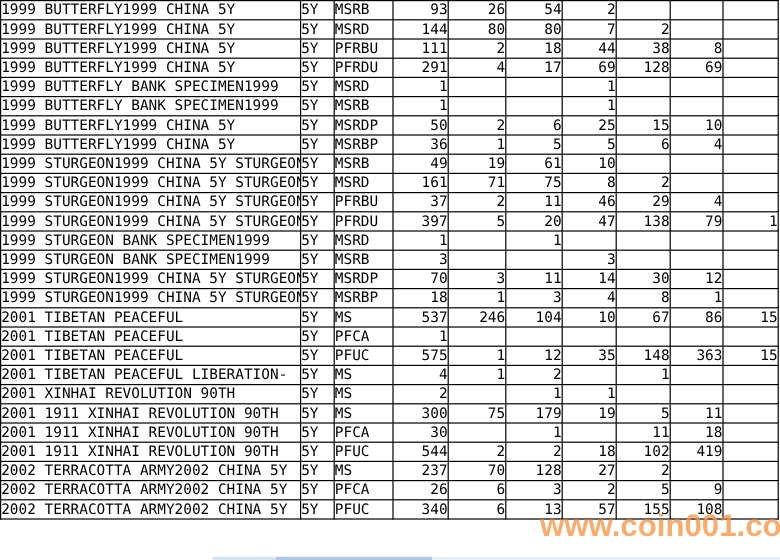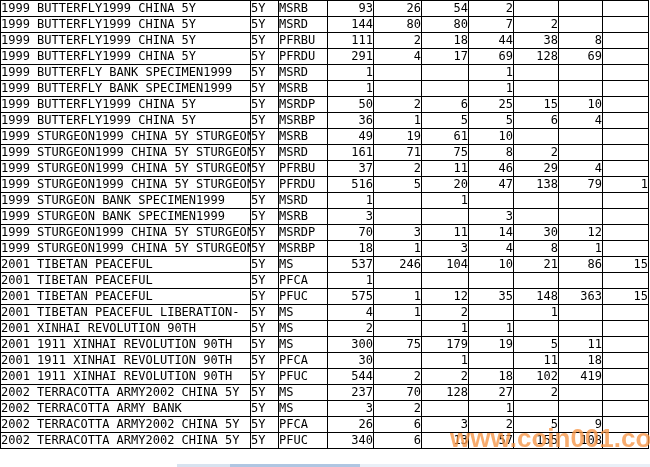--- a/index.html
+++ b/index.html
@@ -202,21 +202,21 @@
           <td class="num">11</td>
           <td class="num">46</td>
           <td class="num">29</td>
           <td class="num">4</td>
           <td class="num"></td>
         </tr>
         <tr>
           <td class="txt">1999 STURGEON1999 CHINA 5Y STURGEON</td>
           <td class="txt">5Y</td>
           <td class="txt">PFRDU</td>
-          <td class="num">516</td>
+          <td class="num">397</td>
           <td class="num">5</td>
           <td class="num">20</td>
           <td class="num">47</td>
           <td class="num">138</td>
           <td class="num">79</td>
           <td class="num">1</td>
         </tr>
         <tr>
           <td class="txt">1999 STURGEON BANK SPECIMEN1999</td>
           <td class="txt">5Y</td>
@@ -266,21 +266,21 @@
           <td class="num"></td>
         </tr>
         <tr>
           <td class="txt">2001 TIBETAN PEACEFUL</td>
           <td class="txt">5Y</td>
           <td class="txt">MS</td>
           <td class="num">537</td>
           <td class="num">246</td>
           <td class="num">104</td>
           <td class="num">10</td>
-          <td class="num">21</td>
+          <td class="num">67</td>
           <td class="num">86</td>
           <td class="num">15</td>
         </tr>
         <tr>
           <td class="txt">2001 TIBETAN PEACEFUL</td>
           <td class="txt">5Y</td>
           <td class="txt">PFCA</td>
           <td class="num">1</td>
           <td class="num"></td>
           <td class="num"></td>
@@ -367,32 +367,20 @@
           <td class="txt">MS</td>
           <td class="num">237</td>
           <td class="num">70</td>
           <td class="num">128</td>
           <td class="num">27</td>
           <td class="num">2</td>
           <td class="num"></td>
           <td class="num"></td>
         </tr>
         <tr>
-          <td class="txt">2002 TERRACOTTA ARMY BANK</td>
-          <td class="txt">5Y</td>
-          <td class="txt">MS</td>
-          <td class="num">3</td>
-          <td class="num">2</td>
-          <td class="num"></td>
-          <td class="num">1</td>
-          <td class="num"></td>
-          <td class="num"></td>
-          <td class="num"></td>
-        </tr>
-        <tr>
           <td class="txt">2002 TERRACOTTA ARMY2002 CHINA 5Y</td>
           <td class="txt">5Y</td>
           <td class="txt">PFCA</td>
           <td class="num">26</td>
           <td class="num">6</td>
           <td class="num">3</td>
           <td class="num">2</td>
           <td class="num">5</td>
           <td class="num">9</td>
           <td class="num"></td>

